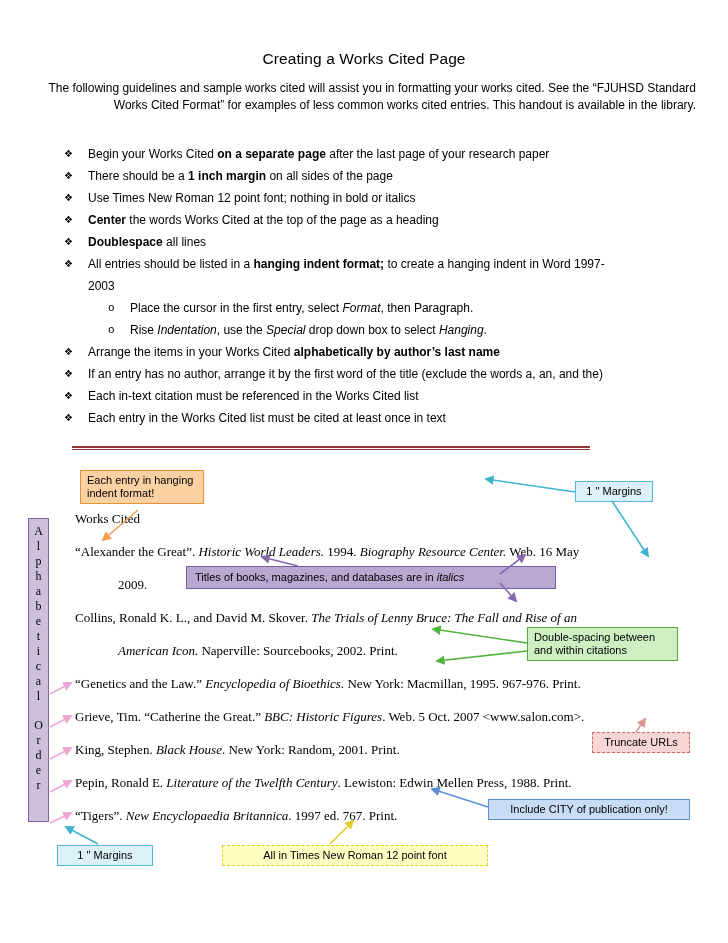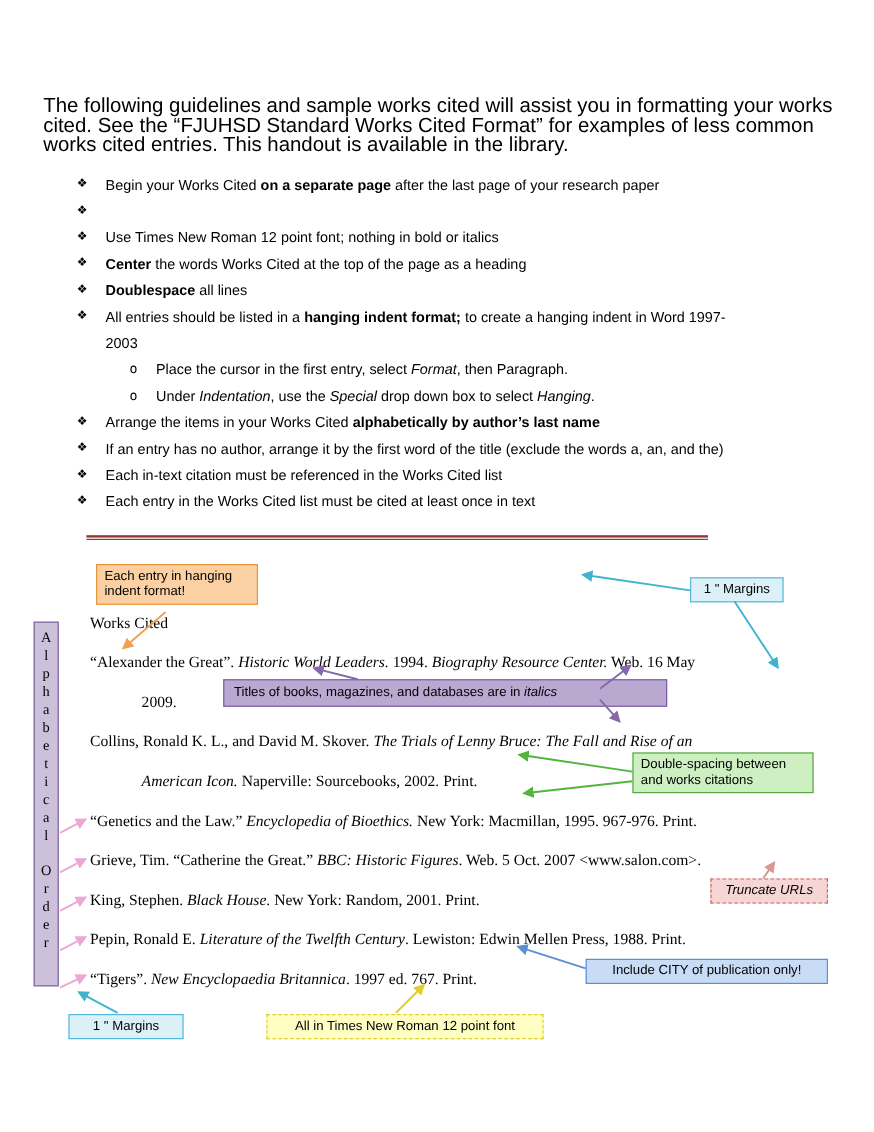--- a/index.html
+++ b/index.html
@@ -8,21 +8,21 @@
     position:relative; width:728px; height:943px; margin:0 auto;
     background:#ffffff; color:#000;
     font-family:"Liberation Sans", sans-serif; overflow:hidden;
   }
   .doc-title {
     position:absolute; top:50px; left:0; width:100%;
     text-align:center; font-size:15.5px; letter-spacing:0.1px;
   }
   .intro {
     position:absolute; top:80px; left:36px; width:660px;
-    font-size:17px; line-height:16.5px;
+    font-size:12px; line-height:16.5px;text-align:right;
   }
   .bullets { position:absolute; top:143px; left:64px; width:640px; }
   .bullet { display:flex; line-height:22px; font-size:12px; }
   .bullet .marker { width:24px; flex:none; font-size:10px; line-height:22px; font-family:"DejaVu Sans", sans-serif; }
   .bullet.sub { margin-left:44px; }
   .bullet.sub .marker { width:22px; font-size:11px; font-family:"DejaVu Sans Mono", monospace; }
   .bullet .btext { white-space:nowrap; }
   .rule {
     position:absolute; top:446px; left:72px; width:518px; height:4px;
     border-top:2px solid #953735; border-bottom:1px solid #953735;
@@ -38,45 +38,47 @@
     position:absolute; left:28px; top:518px; width:21px; height:304px;
     background:#CCC0DA; border:1px solid #8064A2; text-align:center;
     font-family:"Liberation Serif", serif; font-size:12px; padding-top:5px;
   }
   .bar .ltr { line-height:15px; height:15px; }
   .bar .gap { height:14px; }
   .callout {
     position:absolute; font-size:11px; line-height:13px;
     padding:3px 6px; border:1.5px solid #888; background:#eee;
   }
-  .co-hanging        { left:80px;  top:470px; width:135px; }
+  .co-hanging        { left:80px;  top:470px; width:124px; }
   .co-margins-top    { left:575px; top:481px; width:78px;  text-align:center; }
   .co-italics        { left:186px; top:566px; width:370px; padding:4px 8px; }
   .co-double         { left:527px; top:627px; width:151px; }
   .co-truncate       { left:592px; top:732px; width:98px;  text-align:center; border-style:dashed; }
   .co-city           { left:488px; top:799px; width:202px; text-align:center; }
   .co-margins-bottom { left:57px;  top:845px; width:96px;  text-align:center; }
-  .co-font           { left:222px; top:845px; width:231px; text-align:center; border-style:dashed; }
+  .co-font           { left:222px; top:845px; width:266px; text-align:center; border-style:dashed; }
   .arrows { position:absolute; left:0; top:0; width:728px; height:943px; pointer-events:none; }
 </style>
 </head>
 <body>
 
 <div class="page">
 
+  <div class="doc-title">Creating a Works Cited Page</div>
 
   <div class="intro">The following guidelines and sample works cited will assist you in formatting your works cited. See the “FJUHSD Standard Works Cited Format” for examples of less common works cited entries. This handout is available in the library.</div>
 
   <div class="bullets">
       <div class="bullet">
         <span class="marker">❖</span>
         <span class="btext"><span>Begin your Works Cited </span><span style="font-weight: bold;">on a separate page</span><span> after the last page of your research paper</span></span>
       </div>
       <div class="bullet">
         <span class="marker">❖</span>
+        <span class="btext"><span>There should be a </span><span style="font-weight: bold;">1 inch margin</span><span> on all sides of the page</span></span>
       </div>
       <div class="bullet">
         <span class="marker">❖</span>
         <span class="btext"><span>Use </span><span style="font-weight: normal;">Times New Roman 12 point font</span><span>; nothing in bold or italics</span></span>
       </div>
       <div class="bullet">
         <span class="marker">❖</span>
         <span class="btext"><span style="font-weight: bold;">Center</span><span> the words Works Cited at the top of the page as a heading</span></span>
       </div>
       <div class="bullet">
@@ -86,21 +88,21 @@
       <div class="bullet">
         <span class="marker">❖</span>
         <span class="btext"><span>All entries should be listed in a </span><span style="font-weight: bold;">hanging indent format;</span><span> to create a hanging indent in Word 1997-</span><br><span>2003</span></span>
       </div>
       <div class="bullet sub">
         <span class="marker">o</span>
         <span class="btext"><span>Place the cursor in the first entry, select </span><span style="font-style: italic;">Format</span><span>, then </span><span style="">Paragraph</span><span>.</span></span>
       </div>
       <div class="bullet sub">
         <span class="marker">o</span>
-        <span class="btext"><span>Under </span><span style="font-style: italic;">Indentation</span><span>, use the </span><span style="font-style: italic;">Special</span><span> drop down box to select </span><span style="font-style: italic;">Hanging</span><span>.</span></span>
+        <span class="btext"><span>Rise </span><span style="font-style: italic;">Indentation</span><span>, use the </span><span style="font-style: italic;">Special</span><span> drop down box to select </span><span style="font-style: italic;">Hanging</span><span>.</span></span>
       </div>
       <div class="bullet">
         <span class="marker">❖</span>
         <span class="btext"><span>Arrange the items in your Works Cited </span><span style="font-weight: bold;">alphabetically by author’s last name</span></span>
       </div>
       <div class="bullet">
         <span class="marker">❖</span>
         <span class="btext"><span>If an entry has no author, arrange it by the first word of the title (exclude the words a, an, and the)</span></span>
       </div>
       <div class="bullet">
@@ -148,22 +150,22 @@
       <div class="ltr">r</div>
       <div class="ltr">d</div>
       <div class="ltr">e</div>
       <div class="ltr">r</div>
     </div>
 
   <div>
       <div class="callout co-hanging" style="background: rgb(251, 208, 162); border-color: rgb(232, 149, 58);"><span>Each entry in hanging indent format!</span></div>
       <div class="callout co-margins-top" style="background: rgb(219, 240, 247); border-color: rgb(85, 183, 217);"><span>1 " Margins</span></div>
       <div class="callout co-italics" style="background: rgb(185, 168, 208); border-color: rgb(122, 93, 168);"><span>Titles of books, magazines, and databases are in </span><span style="font-style: italic;">italics</span></div>
-      <div class="callout co-double" style="background: rgb(205, 239, 194); border-color: rgb(86, 168, 66);"><span>Double-spacing between and works citations</span></div>
-      <div class="callout co-truncate" style="background: rgb(246, 213, 213); border-color: rgb(204, 106, 102); font-style: italic;"><span>Truncate URLs</span></div>
+      <div class="callout co-double" style="background: rgb(205, 239, 194); border-color: rgb(86, 168, 66);"><span>Double-spacing between and within citations</span></div>
+      <div class="callout co-truncate" style="background: rgb(246, 213, 213); border-color: rgb(204, 106, 102);"><span>Truncate URLs</span></div>
       <div class="callout co-city" style="background: rgb(201, 220, 245); border-color: rgb(91, 143, 214);"><span>Include CITY of publication only!</span></div>
       <div class="callout co-margins-bottom" style="background: rgb(219, 240, 247); border-color: rgb(85, 183, 217);"><span>1 " Margins</span></div>
       <div class="callout co-font" style="background: rgb(255, 255, 196); border-color: rgb(222, 207, 46);"><span>All in Times New Roman 12 point font</span></div>
     </div>
 
   <svg class="arrows" viewBox="0 0 728 943">
     <defs>
         <marker id="m-cyan" viewBox="0 0 10 10" refX="8" refY="5" markerWidth="6" markerHeight="6" orient="auto-start-reverse">
           <path d="M0,0 L10,5 L0,10 z" fill="#3FB4CE"></path>
         </marker>

